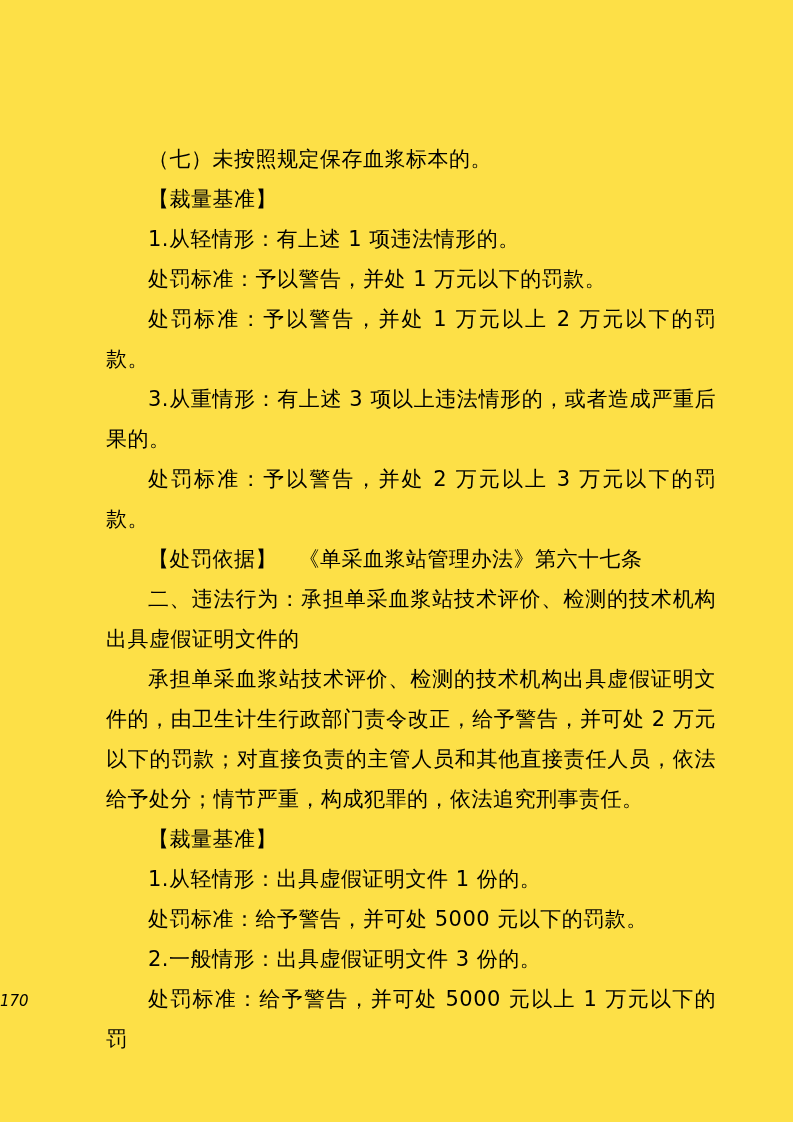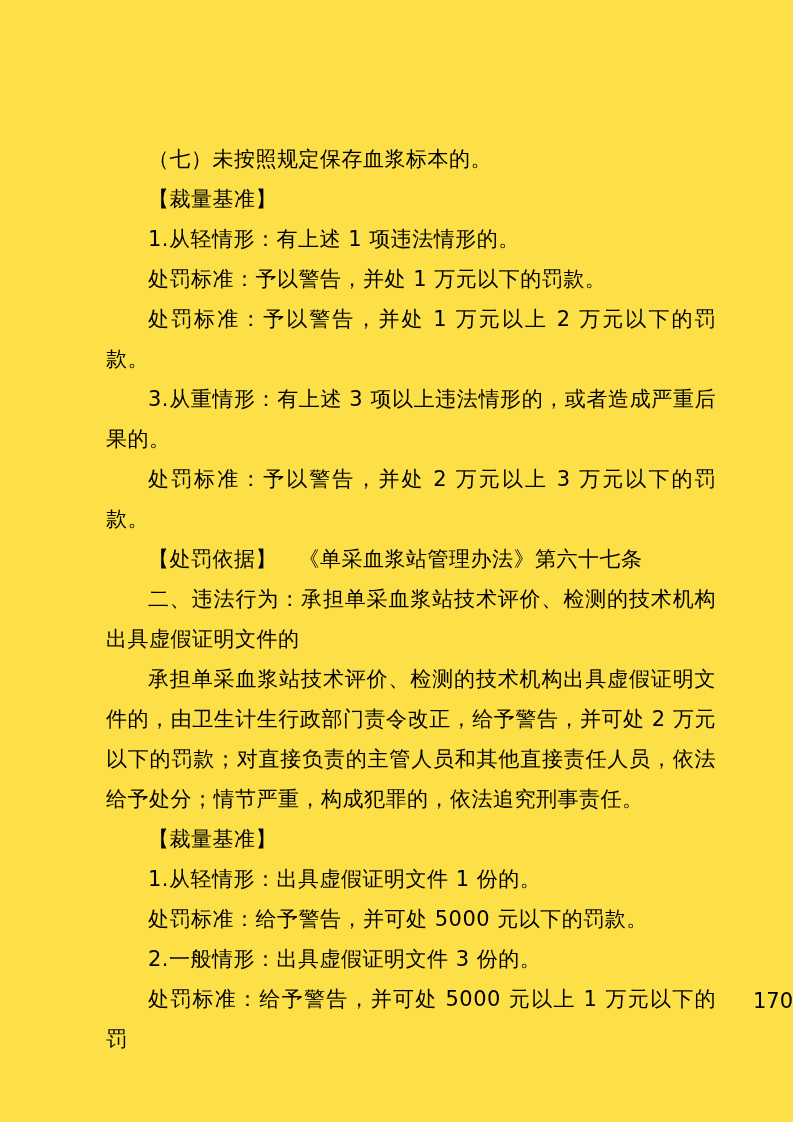--- a/index.html
+++ b/index.html
@@ -31,24 +31,25 @@
     padding: 0;
     text-indent: 42px;
   }
   .seg { font-weight: normal; }
   .seg.bold { font-weight: normal; }
   .page-footer {
     position: absolute;
     left: 0;
     top: 991px;
     width: 100%;
-    text-align: right;
-    font-size: 21px;
+    text-align: left;
+    font-size: 15px;
     line-height: 20px;
     color: #000000;
+    font-style: italic;
   }
 </style>
 </head>
 <body>
 
 <div class="page">
   <div class="doc-body">
 
   <p class="para"><span class="seg">（七）未按照规定保存血浆标本的。</span></p>
       <p class="para"><span class="seg bold">【裁量基准】</span></p>

